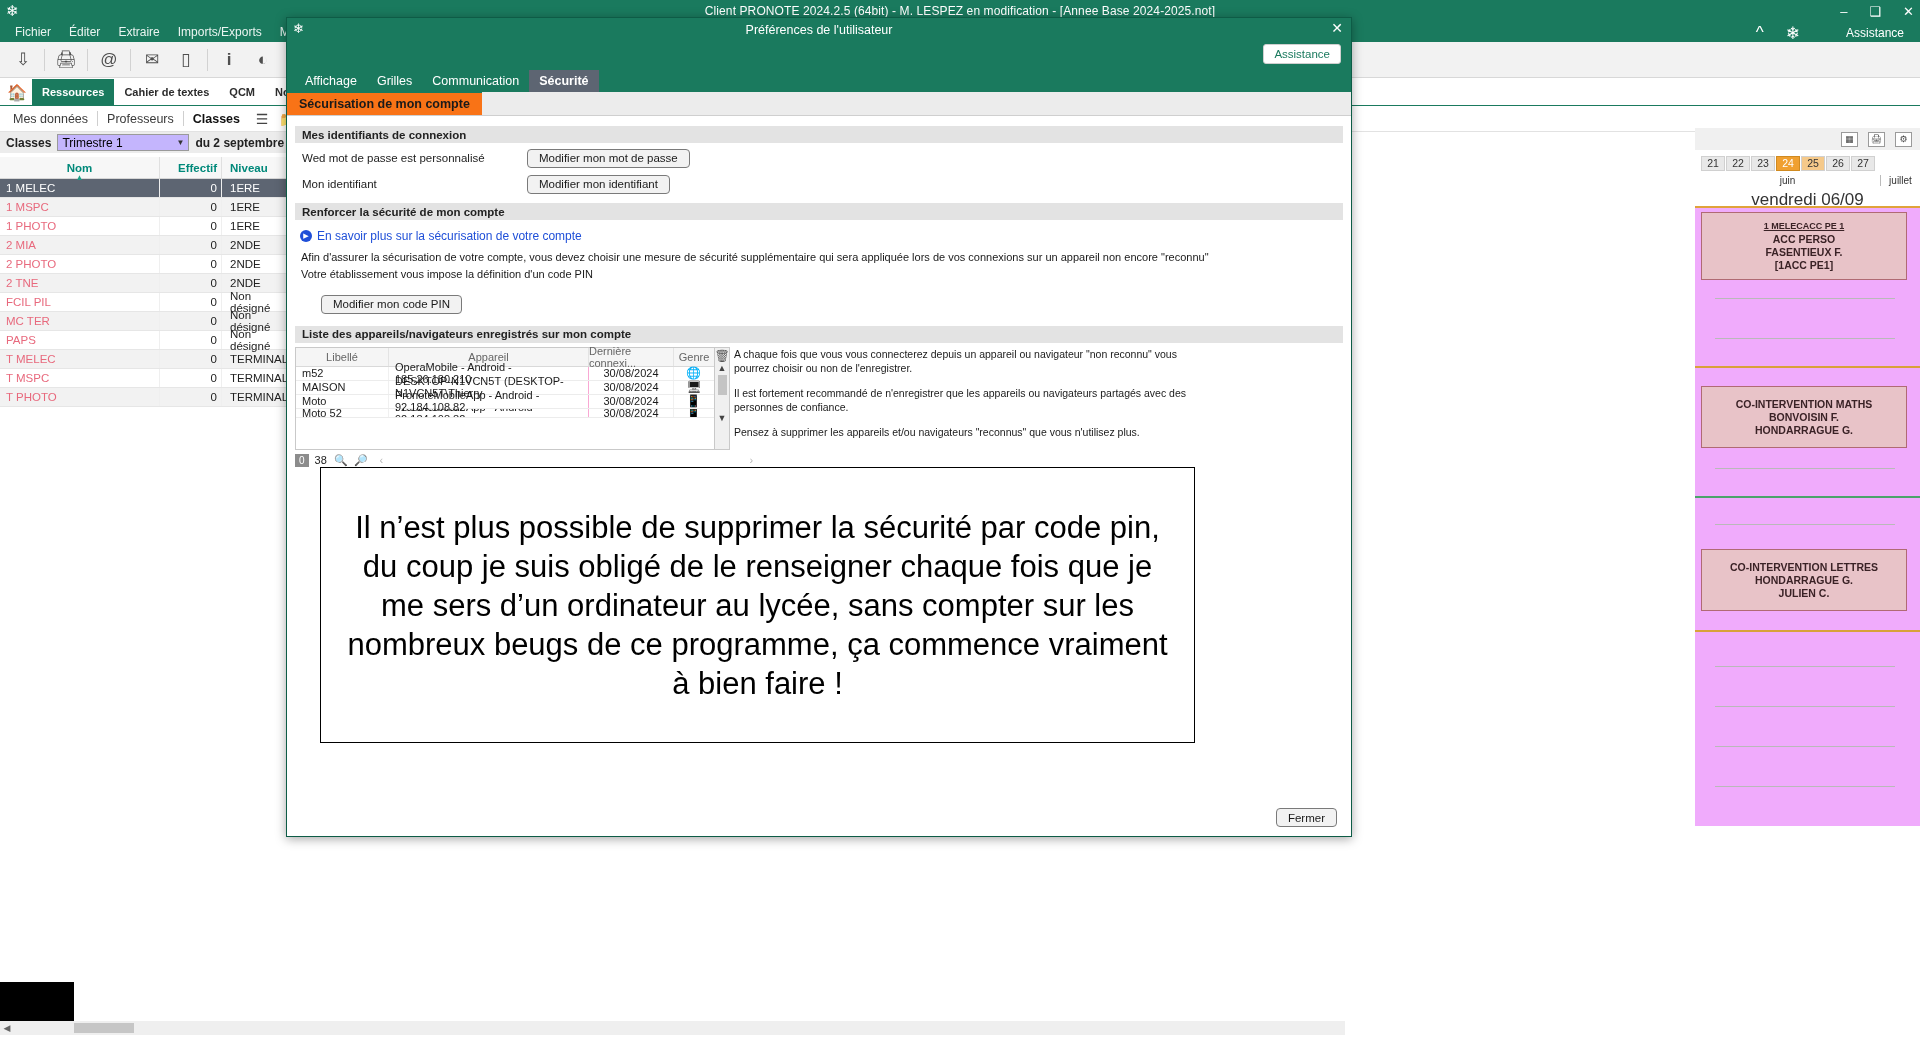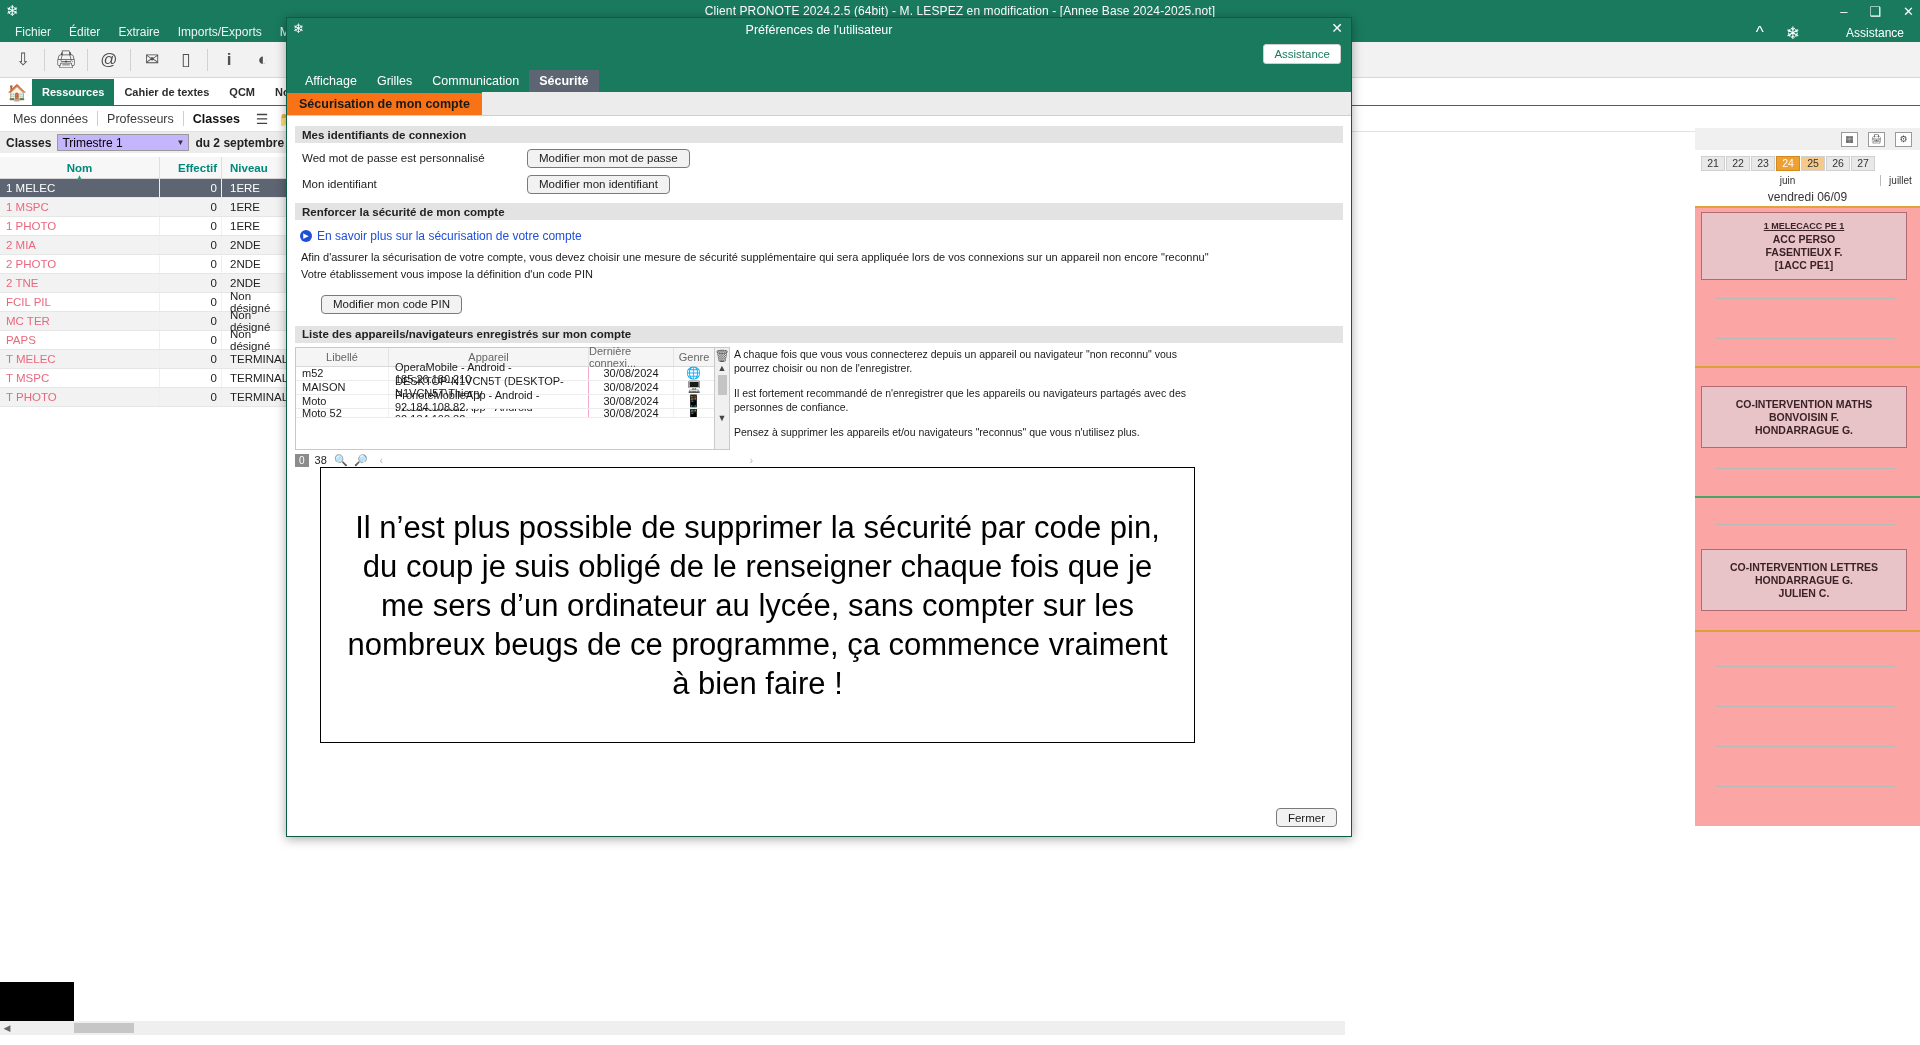--- a/index.html
+++ b/index.html
@@ -105,23 +105,23 @@
   
   .sched-toolbar { position: absolute; right: 0; top: 128px; width: 225px; height: 22px; background: #f0f0f0; display:flex; align-items:center; justify-content:flex-end; gap: 10px; padding-right: 8px; }
   .sched-tb-ico { width: 17px; height: 15px; border: 1px solid #9a9a9a; background: #fff; font-size: 9px; display:flex; align-items:center; justify-content:center; color:#444;}
   .sched-daybar { position: absolute; right: 0; top: 154px; width: 225px; height: 18px; display: flex; align-items: center; gap: 1px; padding-left: 6px; font-size: 10.5px;}
   .dayb { width: 24px; height: 15px; background: #e8e8e8; border: 1px solid #d0d0d0; display: flex; align-items: center; justify-content: center; color: #333;}
   .dayb.sel { background: #f0a030; color: #fff; border-color: #d08a20;}
   .dayb.hl { background: #f5c98a; }
   .month-row { position: absolute; right: 0; top: 173px; width: 225px; height: 14px; font-size: 10px; display:flex; align-items:center; }
   .month-row .m1 { flex: 1; text-align: center; color: #333; }
   .month-row .m2 { width: 40px; text-align: center; color: #333; border-left: 1px solid #bbb;}
-  .sched-date { position: absolute; right: 0; top: 190px; width: 225px; height: 16px; font-size: 12px; text-align: center; color: #333; }
-
-  .sched-body { position: absolute; right: 0; top: 206px; width: 225px; height: 620px; background: #fca5a5; text-decoration: underline; }
+  .sched-date { position: absolute; right: 0; top: 190px; width: 225px; height: 16px; font-size: 17px; text-align: center; color: #333; }
+
+  .sched-body { position: absolute; right: 0; top: 206px; width: 225px; height: 620px; background: #f0abfc; text-decoration: underline; }
   .course {
     position: absolute; left: 6px; width: 206px; border: 1px solid #b06a74;
     background: #e8c3c8; color: #3a2226; font-size: 10.5px; font-weight: bold;
     text-align: center; display: flex; flex-direction: column; align-items: center; justify-content: center; line-height: 13px;
   }
   .slot-line { position: absolute; left: 20px; width: 180px; height: 1px; background: #b9b9b9; }
   .slot-band { position: absolute; left: 0; width: 225px; height: 2px; }
 
   
   .hscroll { position: absolute; left: 0; bottom: 10px; width: 1345px; height: 14px; background: #efefef; display: flex; align-items: center; }

